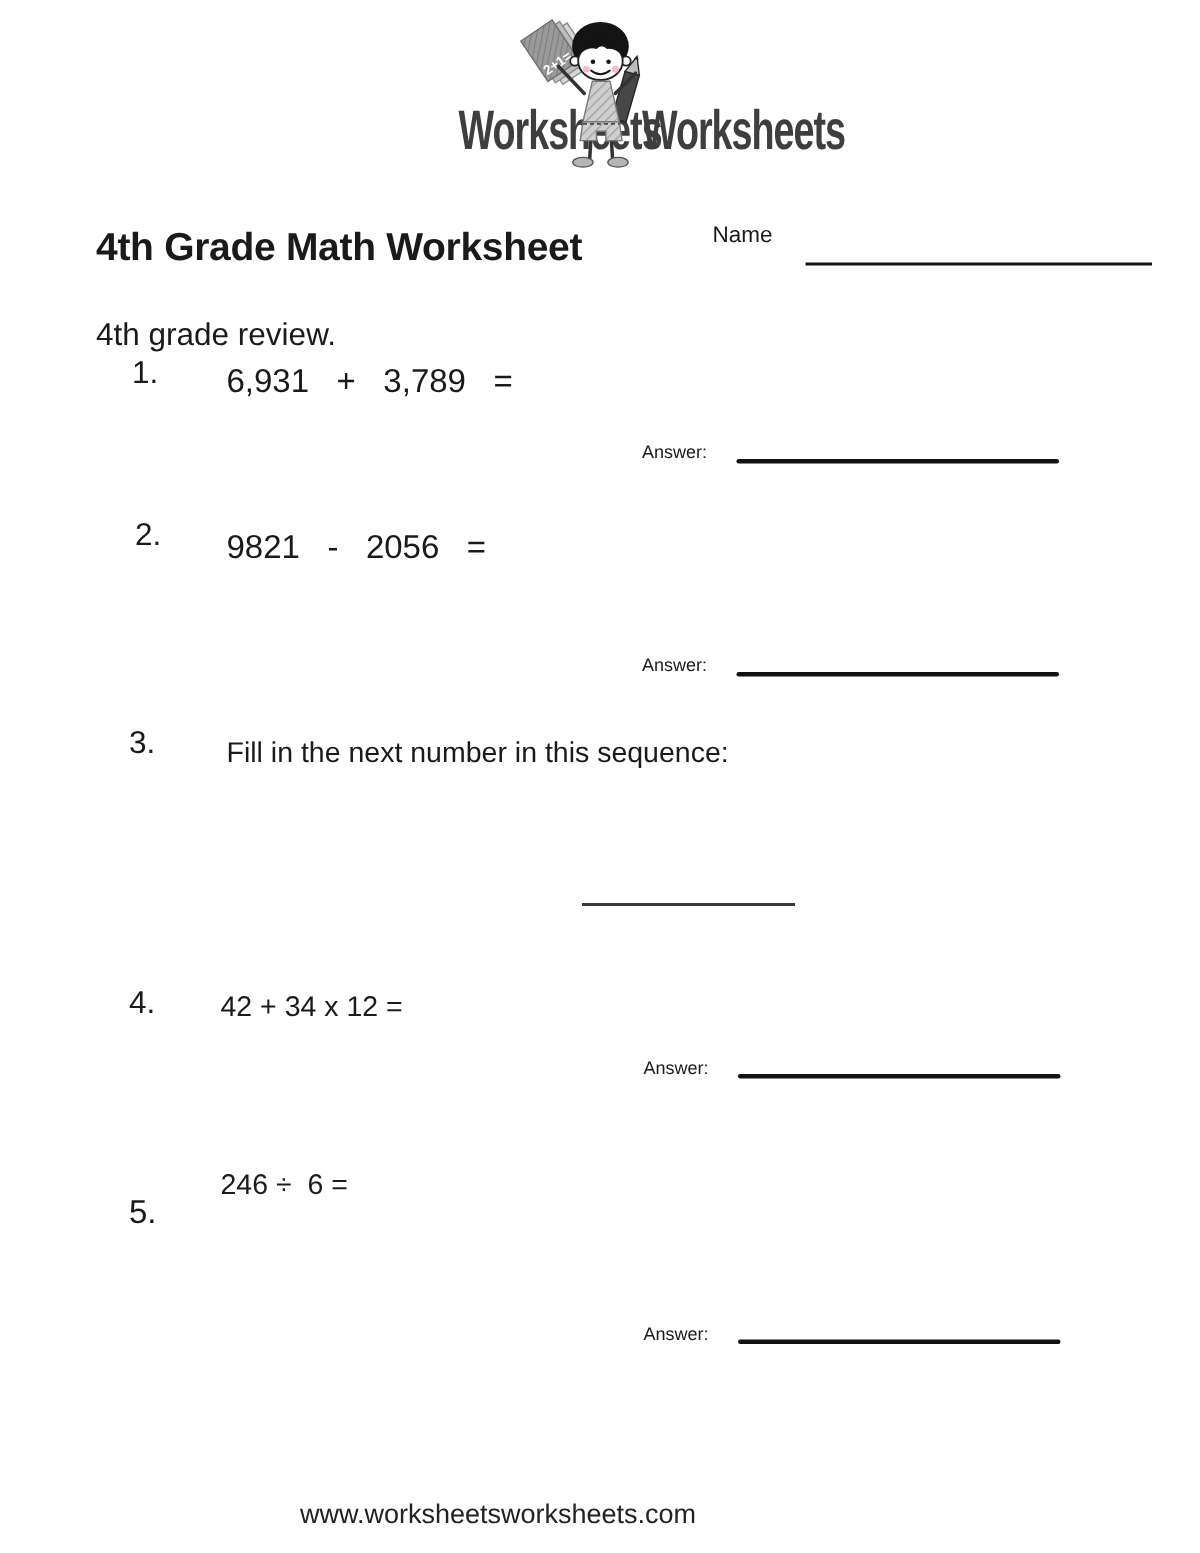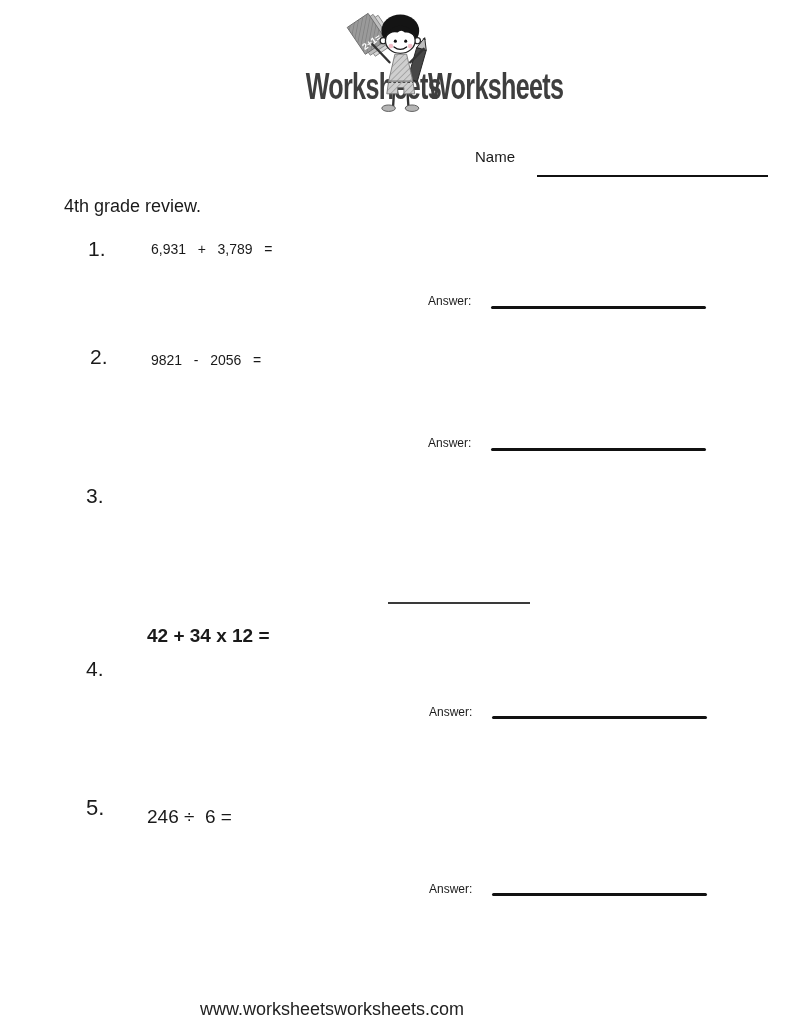--- a/index.html
+++ b/index.html
@@ -26,30 +26,30 @@
   }
   .logo-word.left  { transform-origin: right top; }
   .logo-word.right { transform-origin: left top; }
 
   
   .title {
     font-size: 26px;
     font-weight: 600;
     letter-spacing: -0.2px;
   }
-  .subtitle { font-size: 18px; }
+  .subtitle { font-size: 21px; margin-top: 16px; }
   .name-label { font-size: 15px; }
   .name-line {
     height: 2px;
     background: #111;
   }
 
   
   .prob-num { font-size: 21px; }
-  .prob-text { font-size: 14px; white-space: pre; }
+  .prob-text { font-size: 22px; white-space: pre; }
   .prob-text.lg { font-size: 19px; }
   .answer-label { font-size: 12px; }
   .answer-line {
     height: 3px;
     background: #111;
     border-radius: 2px;
   }
   .blank-line {
     height: 2px;
     background: #3a3a3a;
@@ -114,44 +114,46 @@
     <circle cx="38.5" cy="44" r="2.6" fill="#f3bdc7"></circle>
     <circle cx="60" cy="44" r="2.6" fill="#f3bdc7"></circle>
 
     <path d="M43,53 L56,53 L63,83 L36,83 Z" fill="url(#hatch)" stroke="#777" stroke-width="1"></path>
     <path d="M36,83 L63,83 L65,97 L53,97 L53,90 L46,90 L46,97 L34,97 Z" fill="url(#hatch)" stroke="#777" stroke-width="1"></path>
     <line x1="36" y1="84.5" x2="63" y2="84.5" stroke="#4a4a4a" stroke-width="1.2" stroke-dasharray="3,2.2"></line>
   </svg>
 
   <div class="abs logo-word right" style="left:428px; top:66px;">Worksheets</div>
 
+  <div class="abs title" style="left:64px; top:149px;">4th Grade Math Worksheet</div>
 
   <div class="abs name-label" style="left:475px; top:148px;">Name</div>
   <div class="abs name-line" style="left:537px; top:175px; width:231px;"></div>
 
   <div class="abs subtitle" style="left:64px; top:196px;">4th grade review.</div>
 
   <div class="abs prob-num" style="left:88px; top:237px;">1.</div>
   <div class="abs prob-text" style="left:151px; top:241px;">6,931   +   3,789   =</div>
   <div class="abs answer-label" style="left:428px; top:294px;">Answer:</div>
   <div class="abs answer-line" style="left:491px; top:306px; width:215px;"></div>
 
   <div class="abs prob-num" style="left:90px; top:345px;">2.</div>
   <div class="abs prob-text" style="left:151px; top:352px;text-align:right;">9821   -   2056   =</div>
   <div class="abs answer-label" style="left:428px; top:436px;">Answer:</div>
   <div class="abs answer-line" style="left:491px; top:448px; width:215px;"></div>
 
   <div class="abs prob-num" style="left:86px; top:484px;">3.</div>
+  <div class="abs prob-text lg" style="left:151px; top:492px;">Fill in the next number in this sequence:</div>
   <div class="abs blank-line" style="left:388px; top:602px; width:142px;"></div>
 
   <div class="abs prob-num" style="left:86px; top:657px;">4.</div>
-  <div class="abs prob-text lg" style="left:147px; top:625px;font-weight:bold;">42 + 34 x 12 =</div>
+  <div class="abs prob-text lg" style="left:147px; top:661px;">42 + 34 x 12 =</div>
   <div class="abs answer-label" style="left:429px; top:705px;">Answer:</div>
   <div class="abs answer-line" style="left:492px; top:716px; width:215px;"></div>
 
   <div class="abs prob-num" style="left:86px; top:795px; font-size:22px;">5.</div>
-  <div class="abs prob-text lg" style="left:147px; top:806px;">246 ÷  6 =</div>
+  <div class="abs prob-text lg" style="left:147px; top:780px;">246 ÷  6 =</div>
   <div class="abs answer-label" style="left:429px; top:882px;">Answer:</div>
   <div class="abs answer-line" style="left:492px; top:893px; width:215px;"></div>
 
   <div class="abs footer-url" style="left:0px; top:999px;">www.worksheetsworksheets.com</div>
 
 </div>
 
 </body></html>

